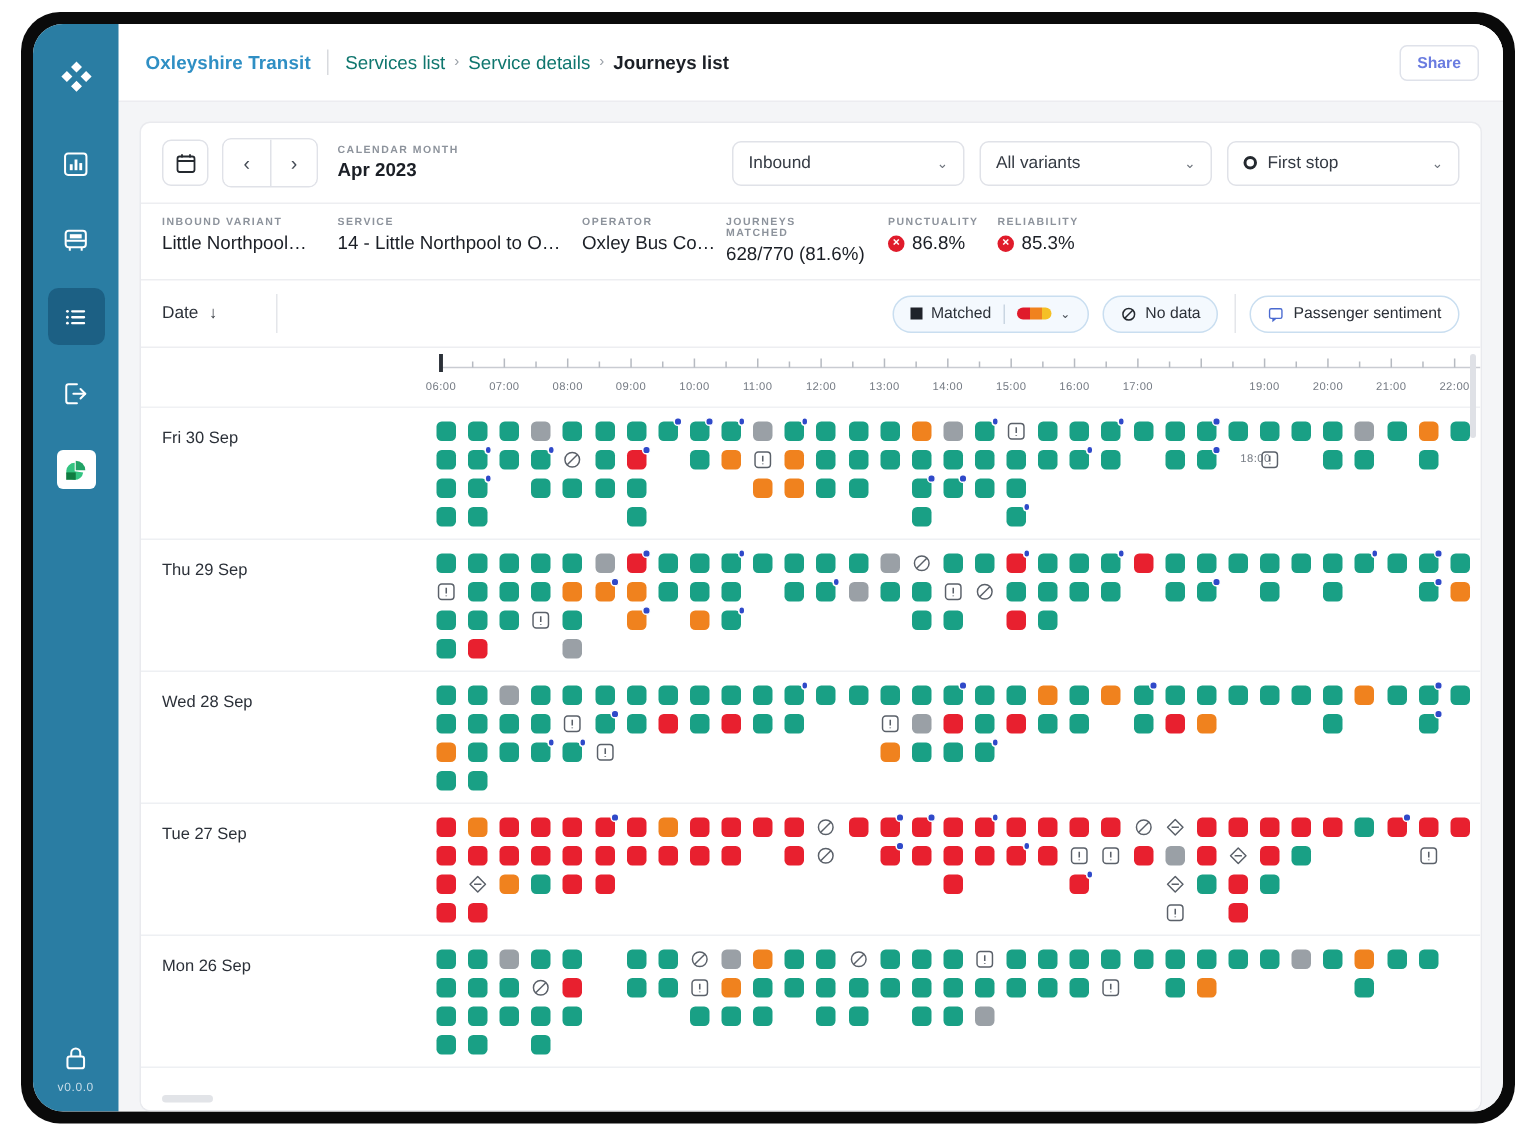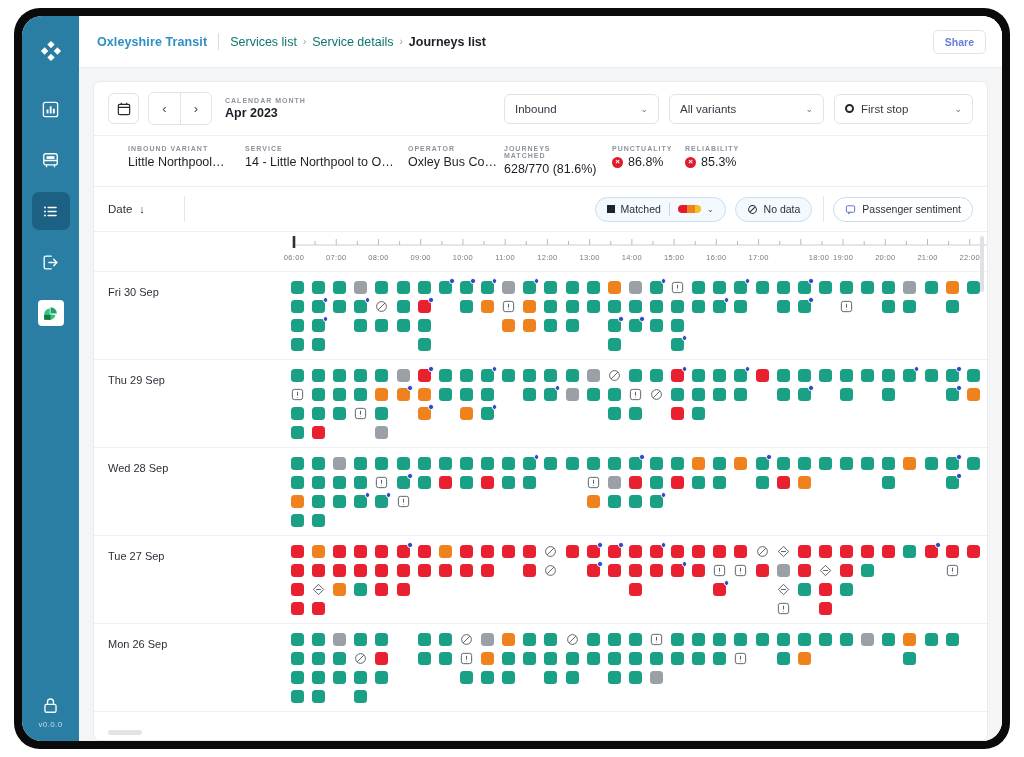--- a/index.html
+++ b/index.html
@@ -137,21 +137,21 @@
   #month-value { font-size: 12.5px; font-weight: bold; color: #1b1f26; margin-top: 2px; }
   .select {
     height: 30px; border: 1px solid #e0e2e8; border-radius: 6px;
     background: #fff; display: flex; align-items: center;
     padding: 0 10px; font-size: 11.5px; color: #343a43;
     cursor: pointer; position: relative;
   }
   .select .chev { margin-left: auto; color: #6d737c; font-size: 9px; padding-left: 14px;}
   #sel-direction { width: 155px; margin-left: auto; }
   #sel-variants { width: 155px; margin-left: 10px; }
-  #sel-stop { width: 139px; margin-left: 10px; }
+  #sel-stop { width: 155px; margin-left: 10px; }
   .ring-icon {
     width: 9px; height: 9px; border: 2.2px solid #24292f; border-radius: 50%;
     margin-right: 7px; flex: 0 0 auto;
   }
 
   
   #stats {
     display: flex; align-items: flex-start;
     padding: 9px 14px 10px 14px;
     border-bottom: 1px solid #edeef1;
@@ -162,21 +162,21 @@
     font-size: 12.5px; color: #1b1f26; margin-top: 3px;
     display: flex; align-items: center; white-space: nowrap;
   }
   .alert-dot {
     width: 11px; height: 11px; border-radius: 50%;
     background: #e01b2b; margin-right: 5px;
     display: inline-flex; align-items: center; justify-content: center;
     color: #fff; font-size: 8px; font-weight: bold; line-height: 1;
     flex: 0 0 auto;
   }
-  #stat-variant { width: 117px; margin-left: 20px; }
+  #stat-variant { width: 117px; }
   #stat-service { width: 163px; }
   #stat-operator { width: 96px; }
   #stat-matched  { width: 108px; }
   #stat-punct    { width: 73px; }
 
   
   #legendrow {
     display: flex; align-items: center;
     padding: 9px 14px;
     border-bottom: 1px solid #edeef1;
@@ -479,21 +479,21 @@
                 <div class="tick-label" style="left: 284.471px;">08:00</div>
                 <div class="tick-label" style="left: 326.706px;">09:00</div>
                 <div class="tick-label" style="left: 368.941px;">10:00</div>
                 <div class="tick-label" style="left: 411.176px;">11:00</div>
                 <div class="tick-label" style="left: 453.412px;">12:00</div>
                 <div class="tick-label" style="left: 495.647px;">13:00</div>
                 <div class="tick-label" style="left: 537.882px;">14:00</div>
                 <div class="tick-label" style="left: 580.118px;">15:00</div>
                 <div class="tick-label" style="left: 622.353px;">16:00</div>
                 <div class="tick-label" style="left: 664.588px;">17:00</div>
-                <div class="tick-label" style="left: 725px;">18:00</div>
+                <div class="tick-label" style="left: 743px; margin-top: 48px;">18:00</div>
                 <div class="tick-label" style="left: 749.059px; text-align: center;">19:00</div>
                 <div class="tick-label" style="left: 791.294px;">20:00</div>
                 <div class="tick-label" style="left: 833.529px;">21:00</div>
                 <div class="tick-label" style="left: 875.765px;">22:00</div>
               </div>
         </div>
         <div id="rows">
               <div class="day-row">
                 <div class="day-label">Fri 30 Sep</div>
                 <div class="cell" style="left: 197.02px; top: 9px; background: rgb(25, 160, 133);"></div>

